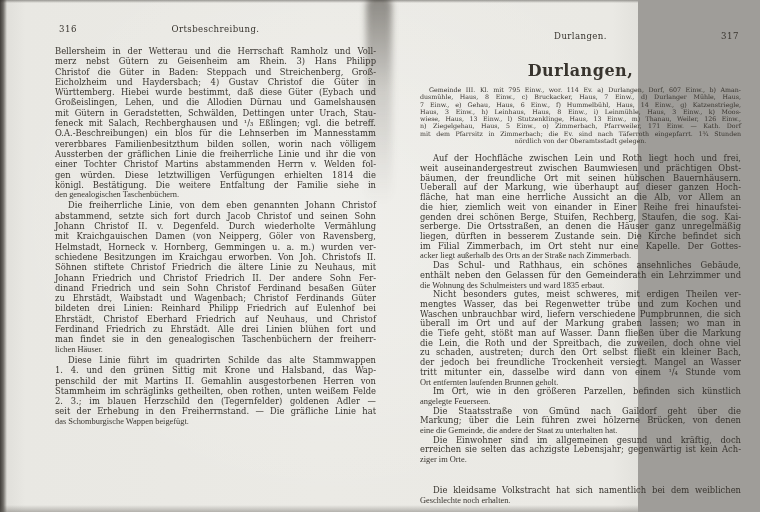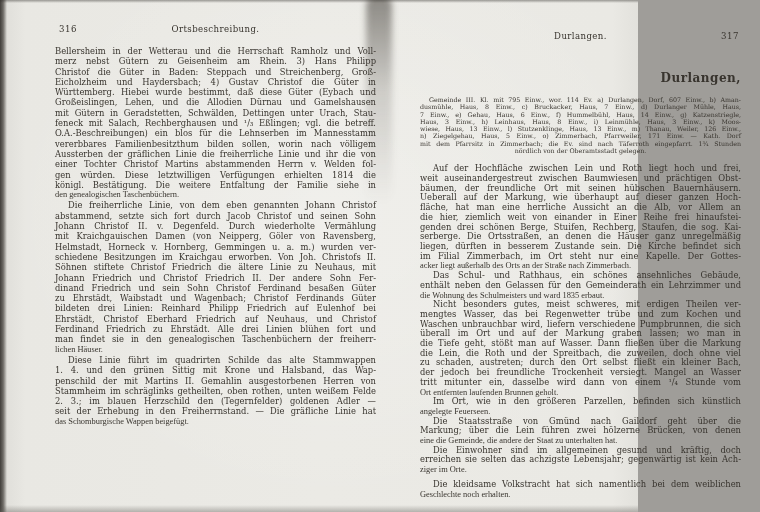--- a/index.html
+++ b/index.html
@@ -27,32 +27,32 @@
     filter:blur(3px);border-radius:12px;}
   
   .page{position:absolute;width:321px;}
   .page-left{left:55px;top:24px;}
   .page-right{left:420px;top:31px;}
   .running-head{position:relative;height:11px;font-size:8.6px;line-height:11px;
     text-align:center;letter-spacing:.4px;}
   .pageno{position:absolute;top:0;font-size:8.6px;letter-spacing:.5px;}
   .pageno-left{left:4px;}
   .pageno-right{right:2px;}
-  .chapter-title{margin-top:29px;text-align:right;font-size:12px;font-weight:bold;
+  .chapter-title{margin-top:19px;text-align:center;font-size:16px;font-weight:bold;
     letter-spacing:.5px;height:16px;}
   .intro{margin-top:9px;font-size:6.3px;line-height:7.3px;}
   .bodytext{font-size:8.4px;}
   .page-left .bodytext{margin-top:11px;line-height:10.3px;}
   .page-right .bodytext{margin-top:10px;line-height:9.7px;}
   .tl{text-align:justify;text-align-last:justify;white-space:nowrap;}
   .tl.end{text-align-last:left;font-family:Liberation Serif, serif;}
   .tl.center{text-align:center;text-align-last:center;}
   .tl.indent{text-indent:13px;}
   .intro .tl.indent{text-indent:9px;}
-  .tl.gap{margin-top:5px;}
+  .tl.gap{margin-top:21px;}
 </style>
 </head>
 <body>
 
 <div class="scan">
 
   <div class="page page-left">
     <div class="running-head">
       <span class="pageno pageno-left">316</span>
       <span>Ortsbeschreibung.</span>

